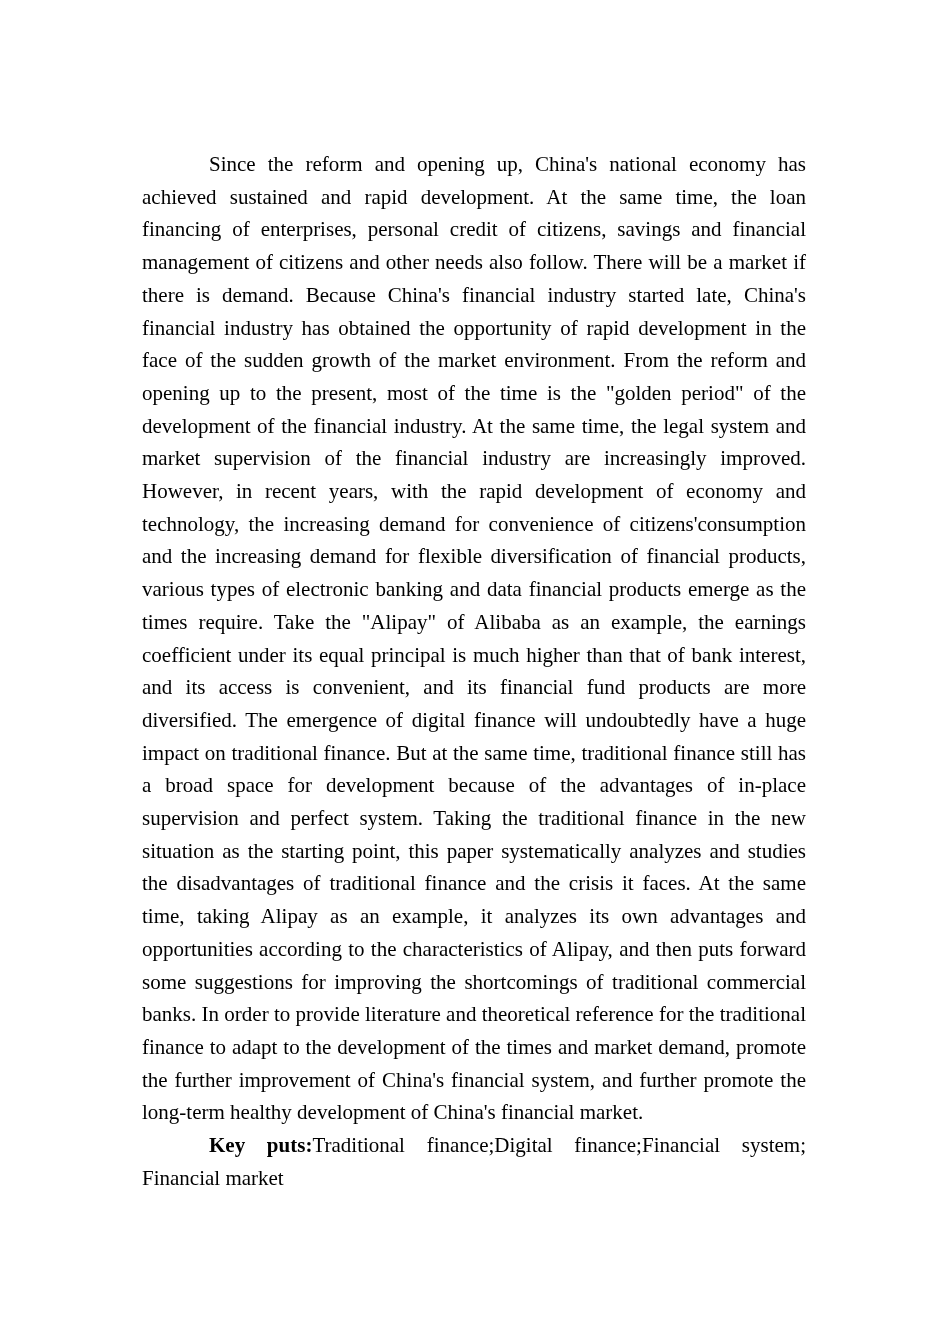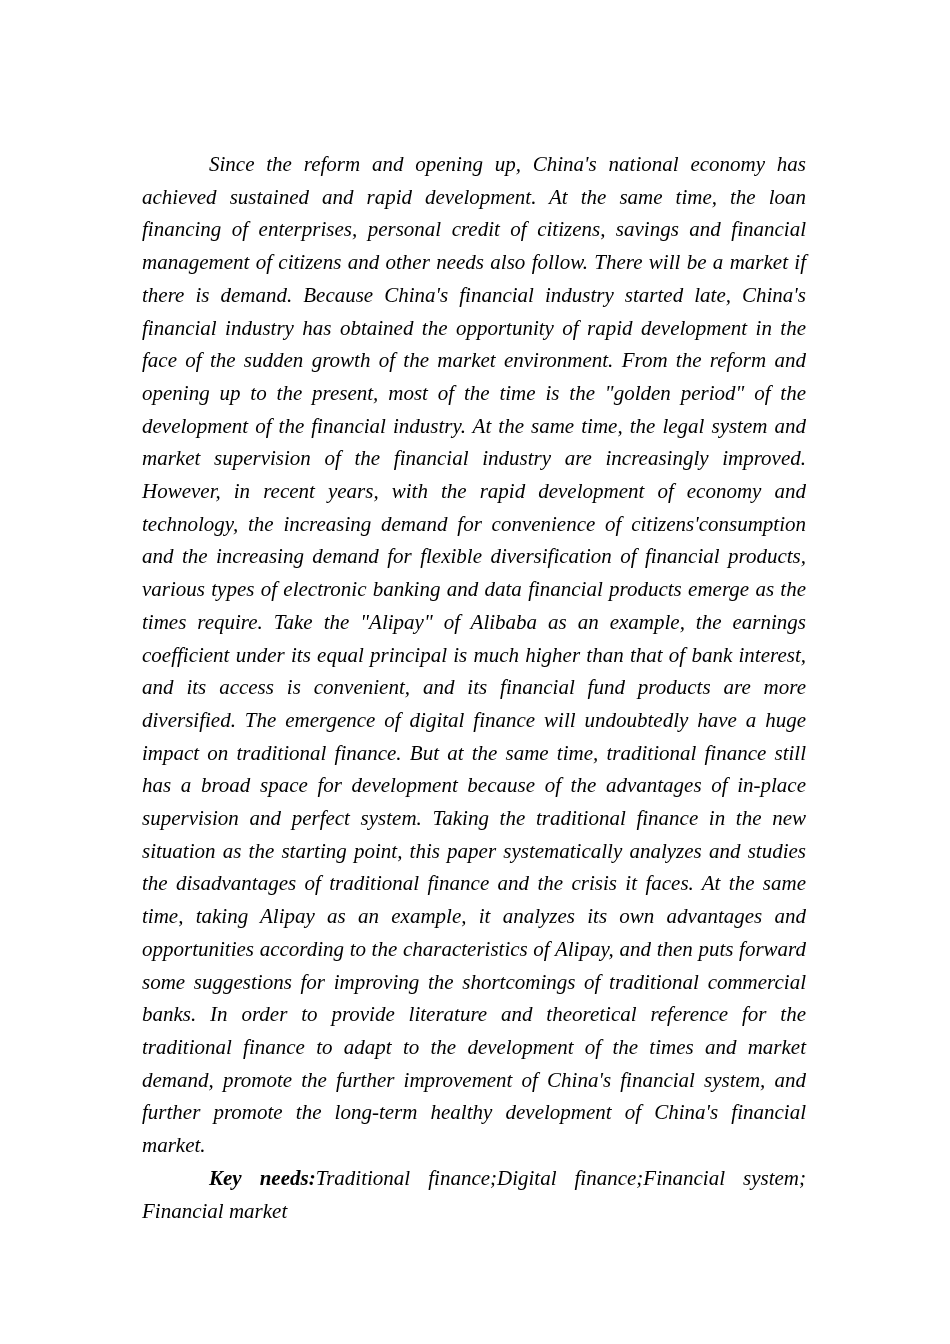--- a/index.html
+++ b/index.html
@@ -12,21 +12,20 @@
     font-family: "Liberation Serif", "DejaVu Serif", serif;
     color: #000000;
   }
   .page {
     position: relative;
     width: 950px;
     height: 1344px;
     background: #ffffff;
     overflow: hidden;
     box-sizing: border-box;
-    font-style: italic;
   }
   .text-column {
     position: absolute;
     left: 142px;
     top: 148px;
     width: 664px;
   }
   p.body-para {
     margin: 0;
     font-size: 21px;
@@ -56,18 +55,18 @@
 </head>
 <body style="color: rgb(0, 0, 0);">
 
 <div class="page" style="background: rgb(255, 255, 255);">
 
   <div class="text-column">
 
     <p class="body-para">Since the reform and opening up, China's national economy has achieved sustained and rapid development. At the same time, the loan financing of enterprises, personal credit of citizens, savings and financial management of citizens and other needs also follow. There will be a market if there is demand. Because China's financial industry started late, China's financial industry has obtained the opportunity of rapid development in the face of the sudden growth of the market environment. From the reform and opening up to the present, most of the time is the "golden period" of the development of the financial industry. At the same time, the legal system and market supervision of the financial industry are increasingly improved. However, in recent years, with the rapid development of economy and technology, the increasing demand for convenience of citizens'consumption and the increasing demand for flexible diversification of financial products, various types of electronic banking and data financial products emerge as the times require. Take the "Alipay" of Alibaba as an example, the earnings coefficient under its equal principal is much higher than that of bank interest, and its access is convenient, and its financial fund products are more diversified. The emergence of digital finance will undoubtedly have a huge impact on traditional finance. But at the same time, traditional finance still has a broad space for development because of the advantages of in-place supervision and perfect system. Taking the traditional finance in the new situation as the starting point, this paper systematically analyzes and studies the disadvantages of traditional finance and the crisis it faces. At the same time, taking Alipay as an example, it analyzes its own advantages and opportunities according to the characteristics of Alipay, and then puts forward some suggestions for improving the shortcomings of traditional commercial banks. In order to provide literature and theoretical reference for the traditional finance to adapt to the development of the times and market demand, promote the further improvement of China's financial system, and further promote the long-term healthy development of China's financial market.</p>
 
     <p class="keyword-para">
-      <span class="kw-label">Key needs:</span><span>Traditional finance;Digital finance;Financial system; Financial market</span>
+      <span class="kw-label">Key puts:</span><span>Traditional finance;Digital finance;Financial system; Financial market</span>
     </p>
 
   </div>
 
 </div>
 
 </body></html>

